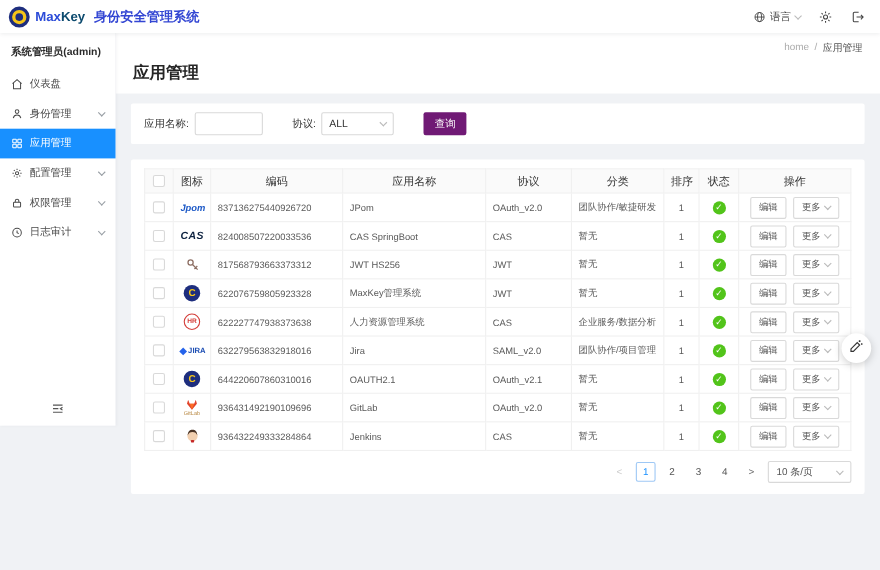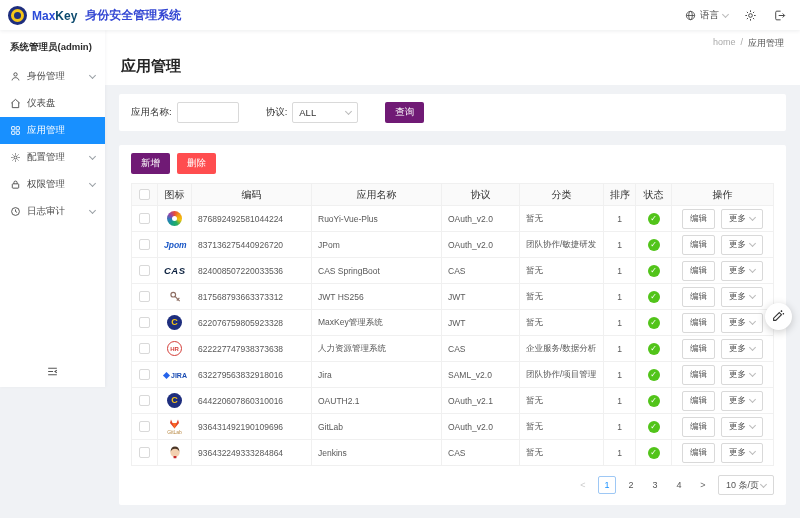--- a/index.html
+++ b/index.html
@@ -85,21 +85,21 @@
   .ai-gitlab .cap { font-size:5px; color:#b98a45; margin-top:1px; }
   .ai-jwt svg, .ai-gitlab svg, .ai-jenkins svg { display:block; }
 
   
   .pagination { display:flex; justify-content:flex-end; align-items:center; gap:6px; margin-top:9px; font-size:9px; color:#555; }
   .page-item { min-width:18px; height:18px; display:inline-flex; align-items:center; justify-content:center; cursor:pointer; border-radius:2px; }
   .page-item.active { border:1px solid #9ec8f5; color:#1890ff; background:#fff; }
   .page-prev { color:#ccc; }
   .page-next { color:#666; }
   .size-select { border:1px solid #d9d9d9; border-radius:2px; height:20px; padding:0 7px; display:flex;
-    align-items:center; gap:2px; background:#fff; cursor:pointer; font-size:9px; color:#555; }
+    align-items:center; gap:22px; background:#fff; cursor:pointer; font-size:9px; color:#555; }
 
   
   .float-btn { position:absolute; right:8px; top:303px; width:27px; height:27px; border-radius:50%;
     background:#fff; box-shadow:0 2px 8px rgba(0,0,0,.2); display:flex; align-items:center; justify-content:center;
     z-index:20; cursor:pointer; }
 </style>
 </head>
 <body>
 
 <div class="app">
@@ -138,35 +138,35 @@
       </span>
     </div>
   </header>
 
   <aside class="sidebar">
     <div class="sidebar-user">系统管理员(admin)</div>
     <nav id="side-menu">
         <div class="side-item">
           <span class="side-ico">
             <svg viewBox="0 0 24 24" fill="none" stroke="currentColor" stroke-width="2">
+              <path d="M3 11l9-8 9 8"></path>
+              <path d="M5 9.5V21h14V9.5"></path>
+            </svg>
+          </span>
+          <span class="side-label">仪表盘</span>
+        </div>
+        <div class="side-item">
+          <span class="side-ico">
+            <svg viewBox="0 0 24 24" fill="none" stroke="currentColor" stroke-width="2">
               <circle cx="12" cy="7.5" r="3.6"></circle>
               <path d="M4.5 20.5c.9-4 3.9-6 7.5-6s6.6 2 7.5 6"></path>
             </svg>
           </span>
           <span class="side-label">身份管理</span>
           <span class="side-caret"></span>
-        </div>
-        <div class="side-item">
-          <span class="side-ico">
-            <svg viewBox="0 0 24 24" fill="none" stroke="currentColor" stroke-width="2">
-              <path d="M3 11l9-8 9 8"></path>
-              <path d="M5 9.5V21h14V9.5"></path>
-            </svg>
-          </span>
-          <span class="side-label">仪表盘</span>
         </div>
         <div class="side-item active">
           <span class="side-ico">
             <svg viewBox="0 0 24 24" fill="none" stroke="currentColor" stroke-width="2">
               <rect x="3.5" y="3.5" width="7" height="7" rx="1"></rect>
               <rect x="13.5" y="3.5" width="7" height="7" rx="1"></rect>
               <rect x="3.5" y="13.5" width="7" height="7" rx="1"></rect>
               <rect x="13.5" y="13.5" width="7" height="7" rx="1"></rect>
             </svg>
           </span>
@@ -225,24 +225,20 @@
       <input class="txt-input" value="" style="">
       <label class="gap-lg">协议:</label>
       <div class="sel">
         <span>ALL</span>
         <span class="chev"></span>
       </div>
       <button class="btn btn-primary gap-lg">查询</button>
     </div>
 
     <div class="card table-card">
-      <div class="toolbar">
-        <button class="btn btn-primary">新增</button>
-        <button class="btn btn-danger">删除</button>
-      </div>
       <table>
         <colgroup>
           <col style="width:26px">
             <col style="width:34px">
             <col style="width:120px">
             <col style="width:130px">
           <col style="width:78px">
             <col style="width:84px">
             <col style="width:32px">
             <col style="width:36px">
@@ -257,36 +253,20 @@
               <th class="c">协议</th>
               <th class="c">分类</th>
               <th class="c">排序</th>
               <th class="c">状态</th>
               <th class="c">操作</th>
             </tr>
           </thead>
         <tbody id="tbody">
             <tr>
               <td class="c"><span class="cb"></span></td>
-              <td class="c"><span class="ai ai-ruoyi"></span></td>
-              <td>876892492581044224</td>
-              <td>RuoYi-Vue-Plus</td>
-              <td>OAuth_v2.0</td>
-              <td>暂无</td>
-              <td class="c">1</td>
-              <td class="c"><span class="status-ok">✓</span></td>
-              <td class="c">
-                <span class="act-wrap">
-                  <button class="mini-btn">编辑</button>
-                  <button class="mini-btn">更多<span class="chev"></span></button>
-                </span>
-              </td>
-            </tr>
-            <tr>
-              <td class="c"><span class="cb"></span></td>
               <td class="c"><span class="ai ai-jpom">Jpom</span></td>
               <td>837136275440926720</td>
               <td>JPom</td>
               <td>OAuth_v2.0</td>
               <td>团队协作/敏捷研发</td>
               <td class="c">1</td>
               <td class="c"><span class="status-ok">✓</span></td>
               <td class="c">
                 <span class="act-wrap">
                   <button class="mini-btn">编辑</button>

